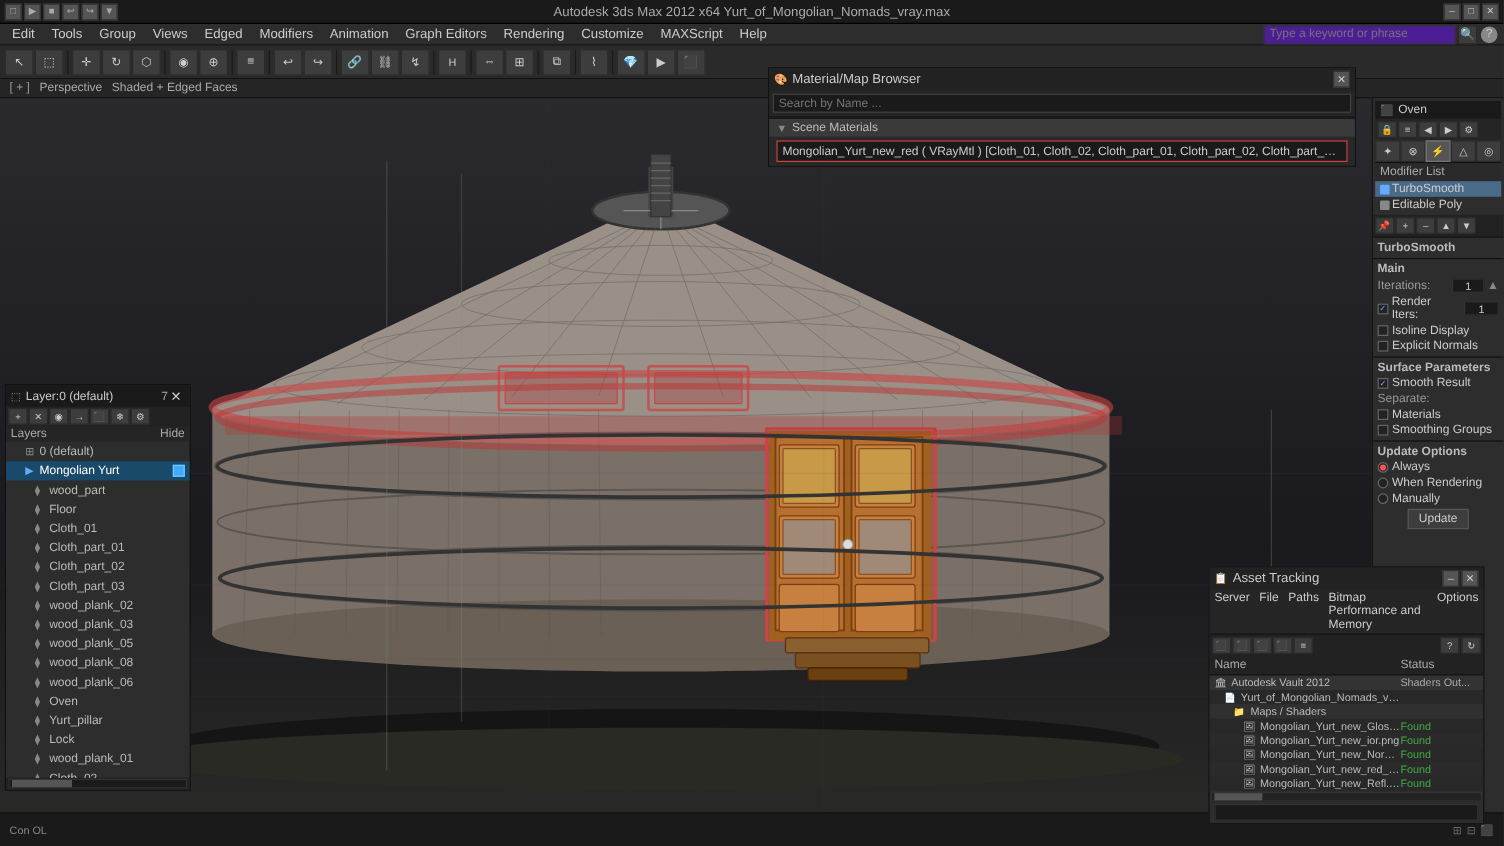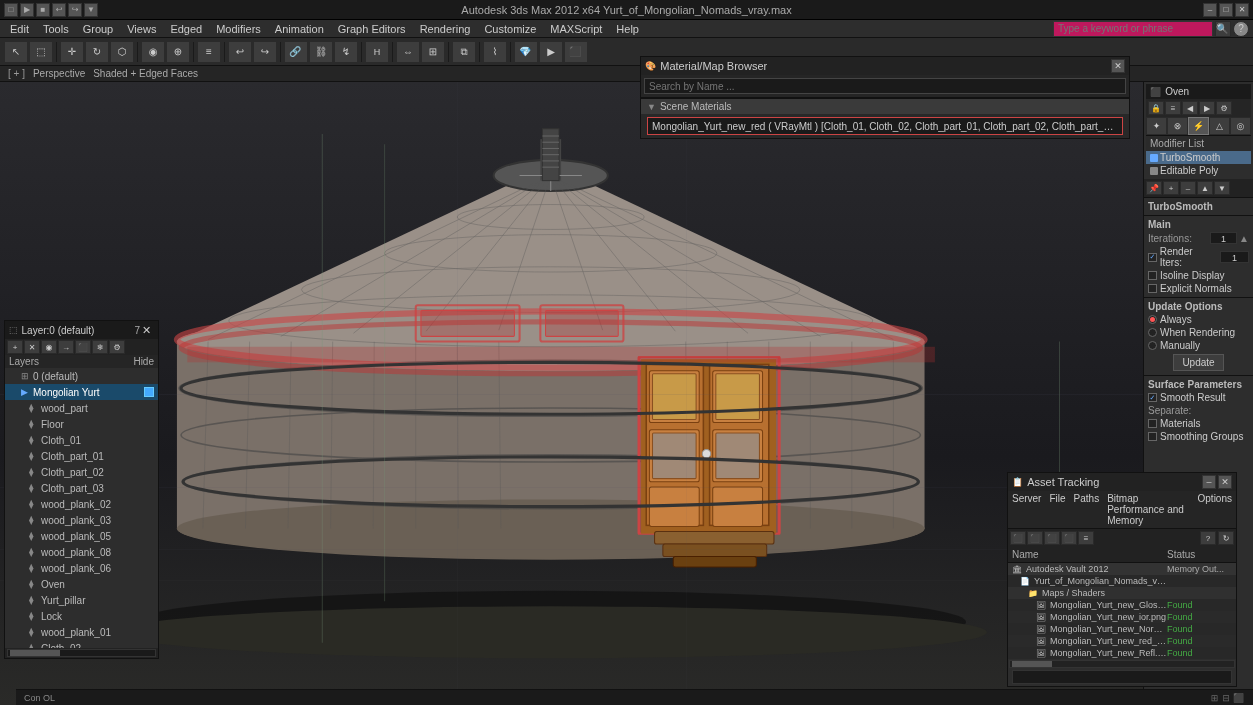--- a/index.html
+++ b/index.html
@@ -101,21 +101,21 @@
     }
     .tb-sep {
       width: 1px;
       height: 20px;
       background: #1a1a1a;
       margin: 0 2px;
     }
     .tb-search-input {
       width: 160px;
       height: 18px;
-      background: #be185d;
+      background: #4c1d95;
       border: 1px solid #333;
       color: #ccc;
       font-size: 10px;
       padding: 0 4px;
     }
 
     
     #viewport-info {
       height: 16px;
       background: #252525;
@@ -545,32 +545,32 @@
     .grid-line-v {
       position: absolute;
       width: 1px;
       background: rgba(80,80,100,0.3);
       top: 0;
       bottom: 0;
     }
 
     
     #status-bar {
-      height: 16px;
+      height: 28px;
       background: #1a1a1a;
       display: flex;
       align-items: center;
       padding: 0 8px;
       gap: 16px;
       font-size: 9px;
       color: #888;
       border-top: 1px solid #111;
       position: absolute;
       bottom: 0;
-      left: 16px;
+      left: 0;
       right: 0;
     }
 
     .layers-scroll {
       overflow-y: auto;
       max-height: 280px;
     }
   </style>
 </head>
 <body>
@@ -849,50 +849,50 @@
       <div class="checkbox-row">
         <div class="cb"></div>
         <span>Isoline Display</span>
       </div>
       <div class="checkbox-row">
         <div class="cb"></div>
         <span>Explicit Normals</span>
       </div>
     </div>
     <div class="right-panel-section">
+      <div class="section-title">Surface Parameters</div>
+      <div class="checkbox-row">
+        <div class="cb checked">✓</div>
+        <span>Smooth Result</span>
+      </div>
+      <div style="font-size:10px; color:#999; padding:1px 0;">Separate:</div>
+      <div class="checkbox-row">
+        <div class="cb"></div>
+        <span>Materials</span>
+      </div>
+      <div class="checkbox-row">
+        <div class="cb"></div>
+        <span>Smoothing Groups</span>
+      </div>
+    </div>
+    <div class="right-panel-section">
       <div class="section-title">Update Options</div>
       <div class="radio-row">
         <div class="radio-dot active"></div>
         <span>Always</span>
       </div>
       <div class="radio-row">
         <div class="radio-dot"></div>
         <span>When Rendering</span>
       </div>
       <div class="radio-row">
         <div class="radio-dot"></div>
         <span>Manually</span>
       </div>
       <button class="update-btn">Update</button>
-    </div>
-    <div class="right-panel-section">
-      <div class="section-title">Surface Parameters</div>
-      <div class="checkbox-row">
-        <div class="cb checked">✓</div>
-        <span>Smooth Result</span>
-      </div>
-      <div style="font-size:10px; color:#999; padding:1px 0;">Separate:</div>
-      <div class="checkbox-row">
-        <div class="cb"></div>
-        <span>Materials</span>
-      </div>
-      <div class="checkbox-row">
-        <div class="cb"></div>
-        <span>Smoothing Groups</span>
-      </div>
     </div>
   </div>
 </div>
 
 <div id="layers-panel">
   <div class="layers-title-bar">
     <div style="display:flex; align-items:center; gap:4px;">
       <span style="font-size:9px; color:#888;">⬚</span>
       <span class="layers-title-text">Layer:0 (default)</span>
     </div>
@@ -1071,21 +1071,21 @@
     </div>
   </div>
   <div class="asset-table-header">
     <span class="asset-col-name">Name</span>
     <span class="asset-col-status">Status</span>
   </div>
 
   <div class="asset-row header-row">
     <span class="asset-row-icon">🏛</span>
     <span class="asset-row-name">Autodesk Vault 2012</span>
-    <span class="asset-row-status status-logged">Memory Out...</span>
+    <span class="asset-row-status status-logged">Shaders Out...</span>
   </div>
   <div class="asset-row" style="padding-left:12px;">
     <span class="asset-row-icon">📄</span>
     <span class="asset-row-name">Yurt_of_Mongolian_Nomads_vray.max</span>
     <span class="asset-row-status"></span>
   </div>
   <div class="asset-folder-row" style="padding-left:20px;">
     <span class="asset-row-icon">📁</span>
     <span class="asset-row-name">Maps / Shaders</span>
   </div>

